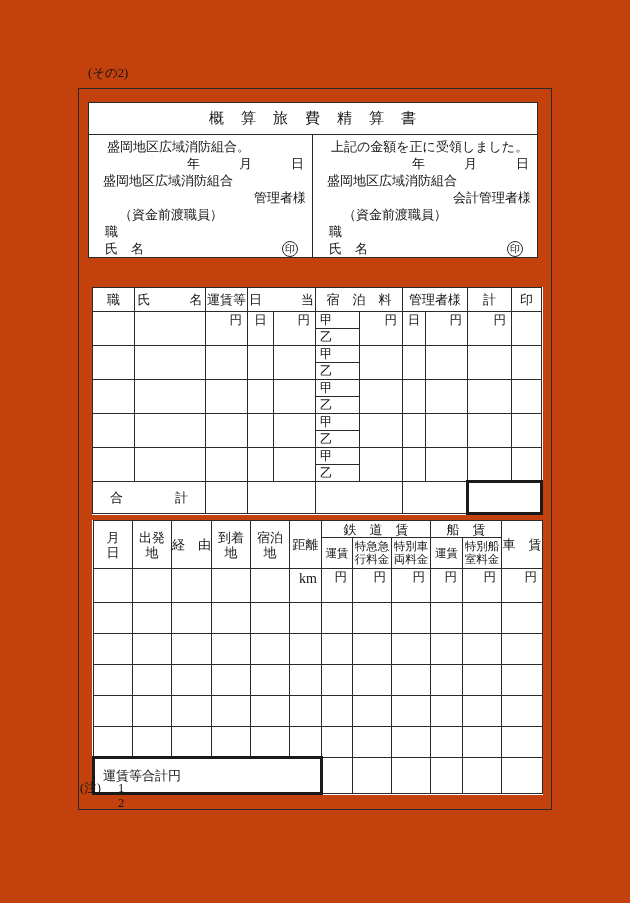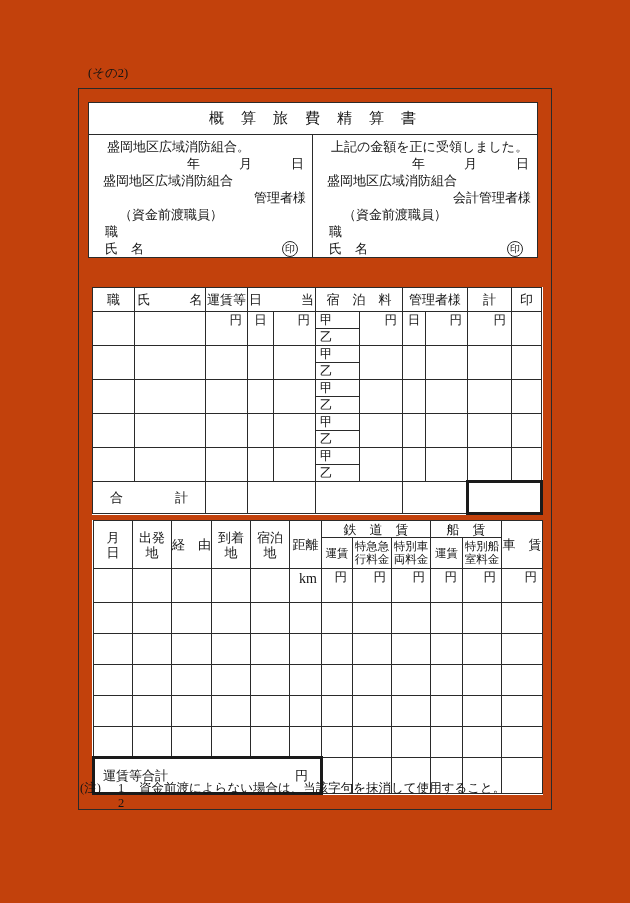--- a/index.html
+++ b/index.html
@@ -28,21 +28,21 @@
   .u-yen{vertical-align:top;text-align:right;padding:1px 5px 0 0;font-size:12.5px;}
   .u-day{vertical-align:top;text-align:center;padding-top:1px;font-size:12.5px;}
   .kolab{vertical-align:top;text-align:left;padding:1px 0 0 4px;font-size:12.5px;}
   .bold-box{border:3px solid #1a1a1a;}
   
   .t3{left:92px;top:520px;width:449px;}
   .t3 .sub{font-size:11.5px;line-height:13px;white-space:pre-line;}
   .u-km{vertical-align:top;text-align:right;padding:2px 4px 14px 0;font-size:14px;
         font-family:"Liberation Serif","DejaVu Sans Mono",serif;}
   .fare-total{border:3px solid #1a1a1a;}
-  .fare-total .ft-in{display:flex;justify-content:space-between;align-items:center;padding:0 12px 0 8px;}
+  .fare-total .ft-in{display:flex;align-items:center;padding:0 12px 0 8px;}
   
   .notes{position:absolute;left:80px;top:781px;width:466px;font-size:12.5px;}
   .note-line{display:flex;line-height:14.5px;}
   .note-label{width:38px;}
   .note-num{width:21px;}
   .remark{position:absolute;left:78px;top:817px;font-size:13px;}
   .sheet-label{position:absolute;left:88px;top:65px;font-size:12.5px;}
 </style>
 </head>
 <body>
@@ -347,21 +347,20 @@
       <td></td>
           <td></td>
     </tr>
   </tbody>
     </table>
 
   <div class="notes">
     <div class="note-line">
       <span class="note-label">(注)</span>
       <span class="note-num">1</span>
-      <span>資金前渡によらない場合は、当該字句を抹消して使用すること。</span>
     </div>
     <div class="note-line">
       <span class="note-label"></span>
       <span class="note-num">2</span>
     </div>
   </div>
 
 
 </div>
 

